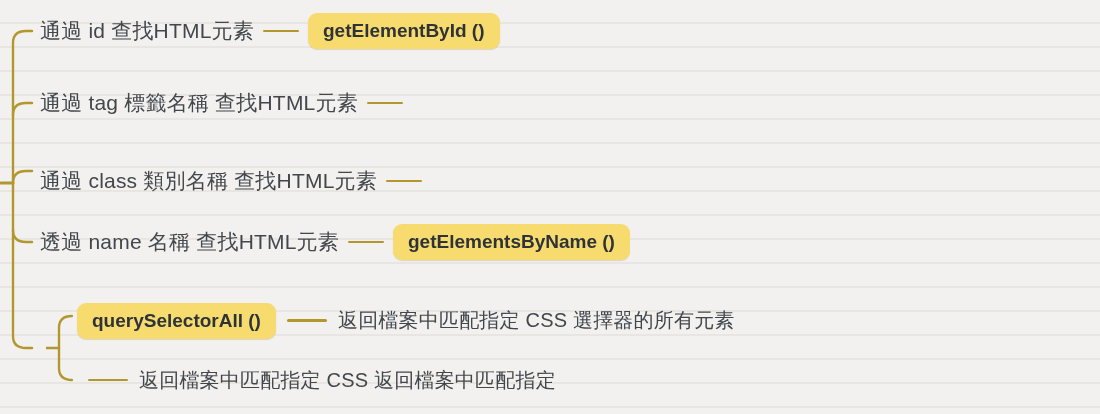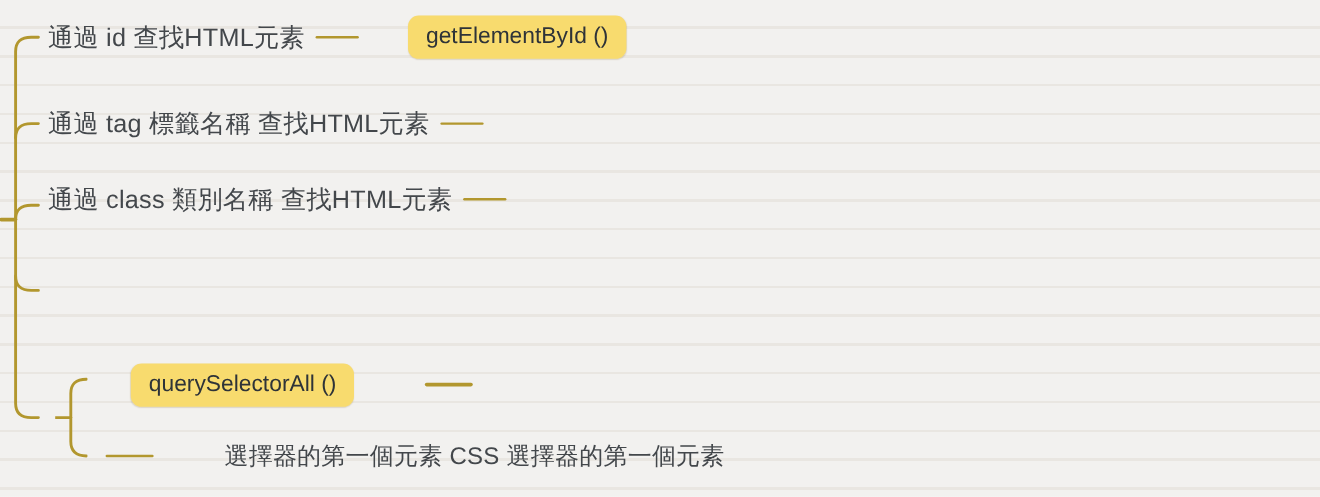--- a/index.html
+++ b/index.html
@@ -33,21 +33,21 @@
   .row{
     position:absolute;
     left:40px;
     display:flex;
     align-items:center;
     white-space:nowrap;
     transform:translateY(-50%);
   }
   .row-1{top:31px;}
   .row-2{top:103px;text-align:center;}
-  .row-3{top:166px;}
+  .row-3{top:181px;}
   .row-4{top:242px;}
   .row-5{top:348px;}
   .branch-label{
     font-size:21px;
     color:var(--label-text);
     letter-spacing:0.2px;
   }
   .dash{
     width:36px;height:2.5px;
     background:var(--line);
@@ -56,40 +56,38 @@
     flex:0 0 auto;
   }
   .dash.small{width:40px;margin:0 11px;}
   .method-node{
     display:flex;align-items:center;
     height:36px;
     padding:0 15px;
     background:var(--node-fill);
     border-radius:9px;
     font-size:19px;
-    font-weight:400;
+    font-weight:700;
     color:var(--node-text);
     box-shadow:0 1px 1px rgba(120,90,20,0.18);
-    margin-left:32px;
   }
   .description{
     font-size:20px;
     color:var(--label-text);
     letter-spacing:0.2px;
   }
   .children-col{
     display:flex;
     flex-direction:column;
     gap:28px;
   }
   .child-row{
     display:flex;
     align-items:center;
     white-space:nowrap;
-    gap:48px;
   }
   .fork-svg{
     flex:0 0 auto;
     margin:0 4px 0 6px;
   }
 </style>
 </head>
 <body>
 
 <div class="canvas">
@@ -113,35 +111,41 @@
   <div class="row row-2">
     <span class="branch-label">通過 tag 標籤名稱 查找HTML元素</span>
     <span class="dash"></span>
   </div>
 
   <div class="row row-3">
     <span class="branch-label">通過 class 類別名稱 查找HTML元素</span>
     <span class="dash"></span>
   </div>
 
+  <div class="row row-4">
+    <span class="branch-label">透過 name 名稱 查找HTML元素</span>
+    <span class="dash"></span>
+    <span class="method-node">getElementsByName ()</span>
+  </div>
 
   <div class="row row-5">
 
     <svg class="fork-svg" width="27" height="100" viewBox="0 0 27 100">
       <g stroke="#b2972e" stroke-width="2.4" fill="none" stroke-linecap="round">
         <path d="M0 50 L13 50"></path>
         <path d="M26 18 Q13 18 13 30 L13 70 Q13 82 26 82"></path>
       </g>
     </svg>
 
     <div class="children-col">
       <div class="child-row">
         <span class="method-node">querySelectorAll ()</span>
         <span class="dash small"></span>
+        <span class="description">返回檔案中匹配指定 CSS 選擇器的所有元素</span>
       </div>
       <div class="child-row">
         <span class="dash small"></span>
-        <span class="description">選擇器的第一個元素 CSS 選擇器的第一個元素</span>
+        <span class="description">返回檔案中匹配指定 CSS 返回檔案中匹配指定</span>
       </div>
     </div>
   </div>
 
 </div>
 
 </body></html>

